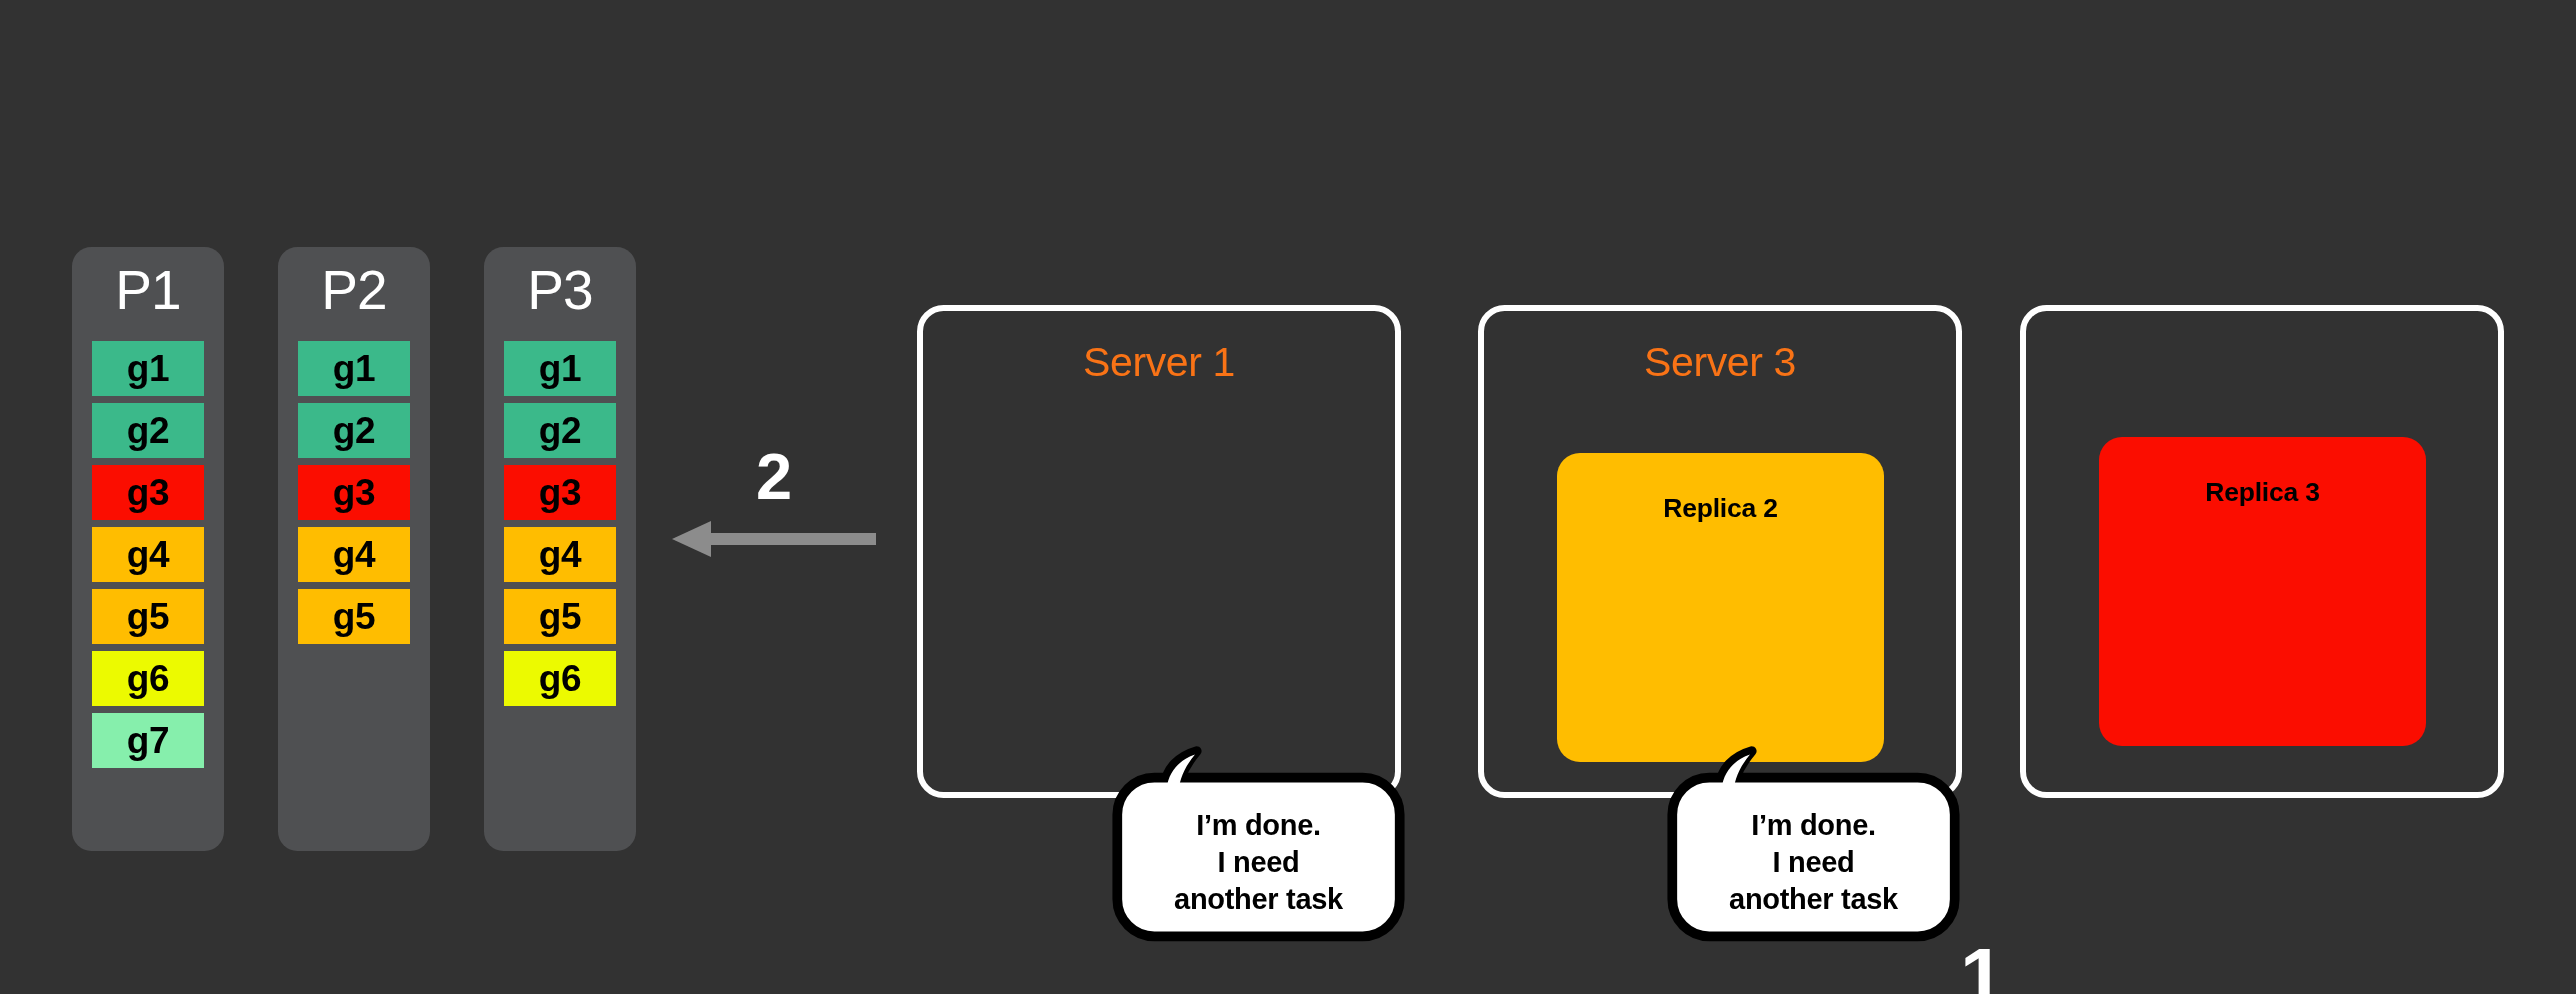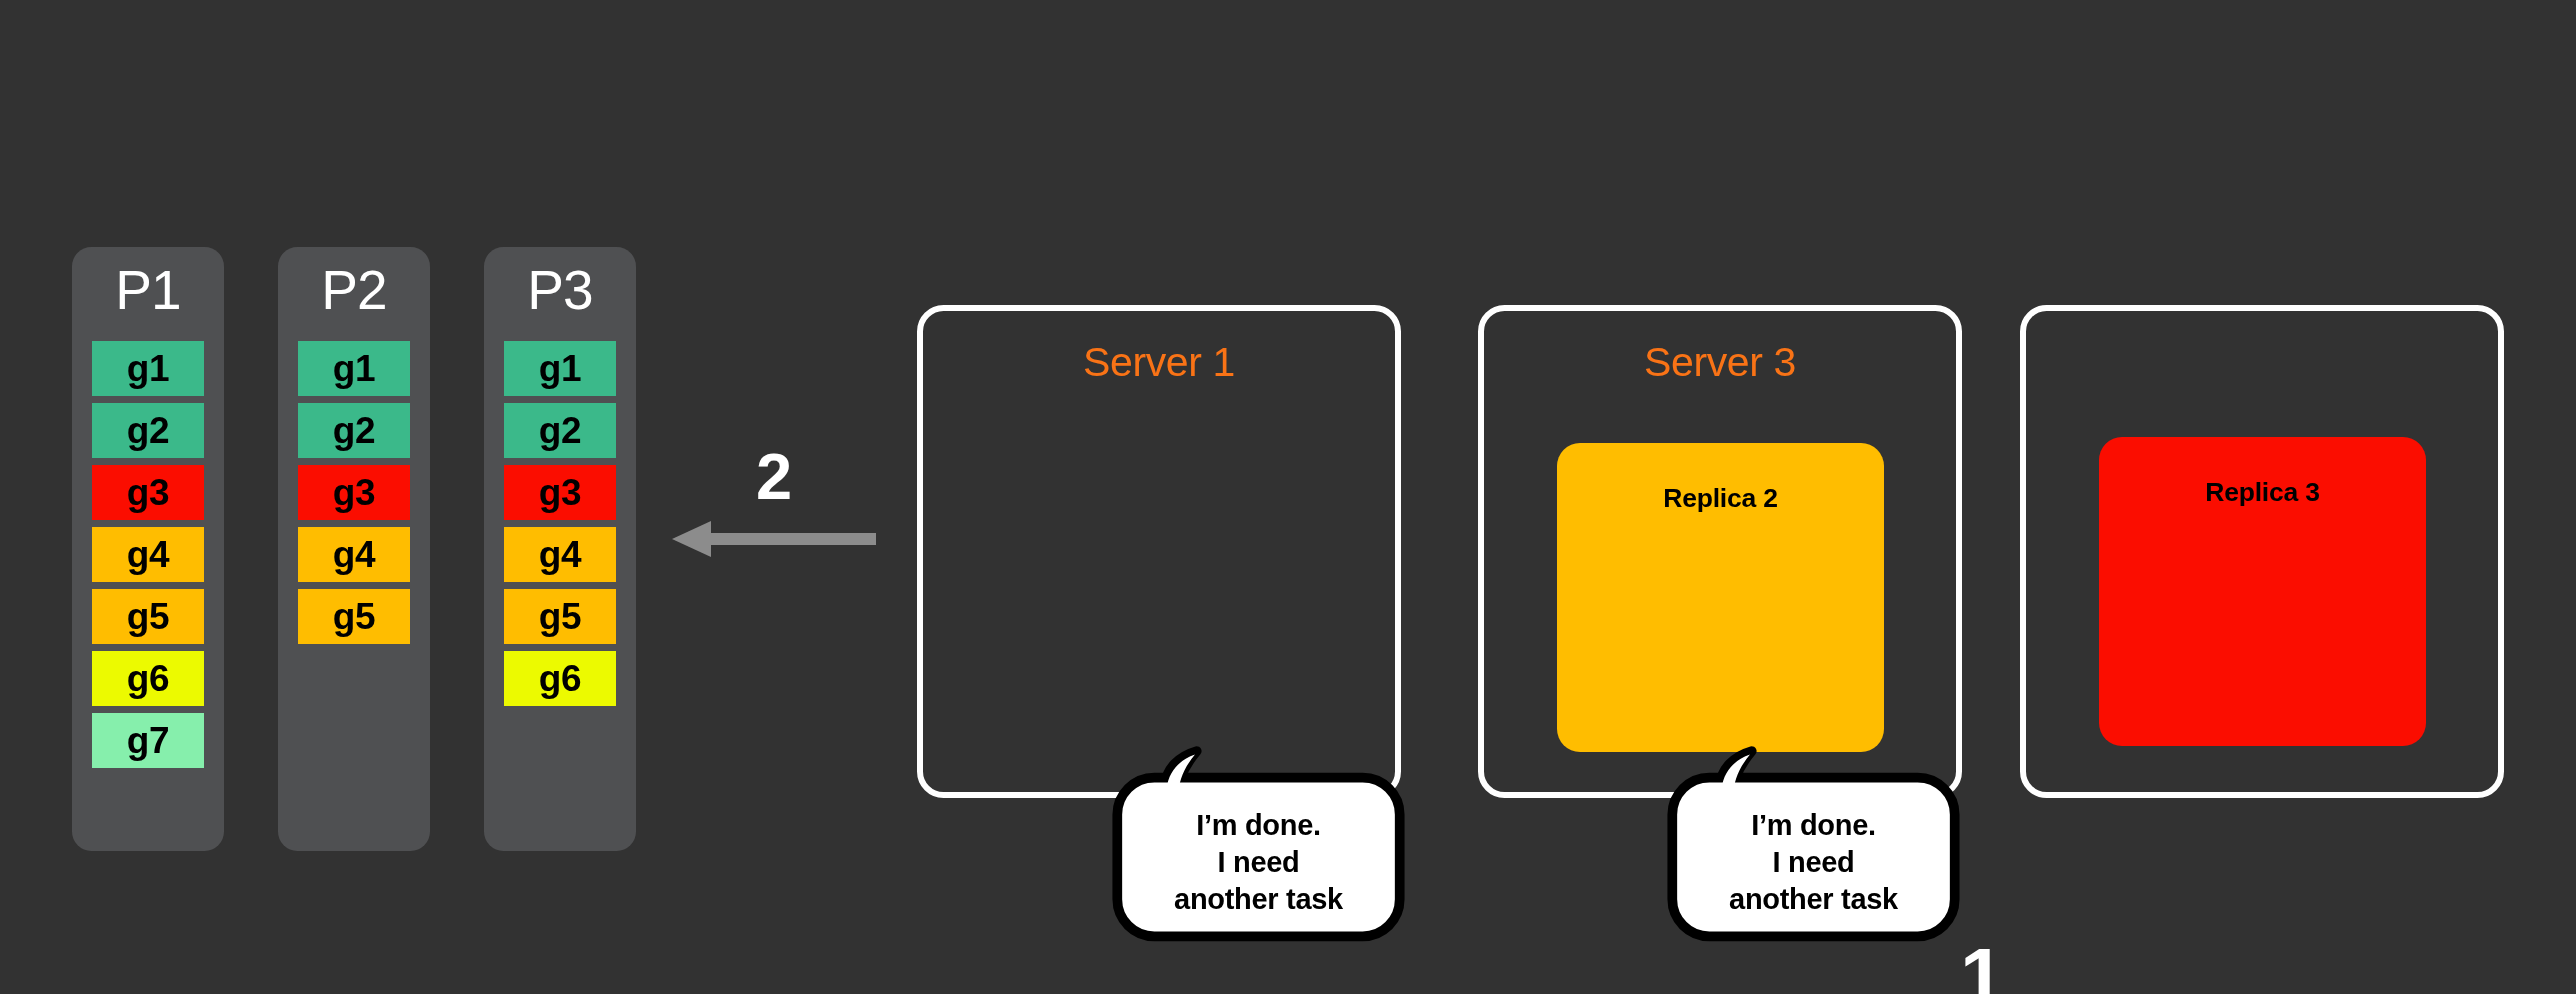--- a/index.html
+++ b/index.html
@@ -250,21 +250,21 @@
       <rect x="6" y="32" width="320" height="180" rx="42" ry="42" fill="#ffffff" stroke="#000000" stroke-width="11"></rect>
       <path d="M 62 44 C 64 26 76 12 94 6 C 74 30 72 52 80 72 C 106 64 136 64 164 74 L 124 88 Z" fill="#ffffff" stroke="none"></path>
     </svg>
     <div class="bubble-text">I’m done.
 I need
 another task</div>
   </div>
 
   <div class="server" style="left:1478px; top:305px;">
     <div class="server-title" style="top:31px;">Server 3</div>
-    <div class="replica" style="left:73px; top:132px; width:327px; height:309px; background:#ffbd00;">
+    <div class="replica" style="left:73px; top:142px; width:327px; height:309px; background:#ffbd00;">
       <div class="replica-label">Replica 2</div>
     </div>
   </div>
 
   <div class="bubble" style="left:1667px; top:749px;">
     <svg width="293" height="193" viewBox="0 0 332 218" aria-hidden="true">
       <path d="M 60 40 C 62 22 75 8 96 2 C 74 28 70 52 78 74 C 104 66 136 66 166 76 L 120 92 Z" fill="#ffffff" stroke="#000000" stroke-width="11" stroke-linejoin="round"></path>
       <rect x="6" y="32" width="320" height="180" rx="42" ry="42" fill="#ffffff" stroke="#000000" stroke-width="11"></rect>
       <path d="M 62 44 C 64 26 76 12 94 6 C 74 30 72 52 80 72 C 106 64 136 64 164 74 L 124 88 Z" fill="#ffffff" stroke="none"></path>
     </svg>

